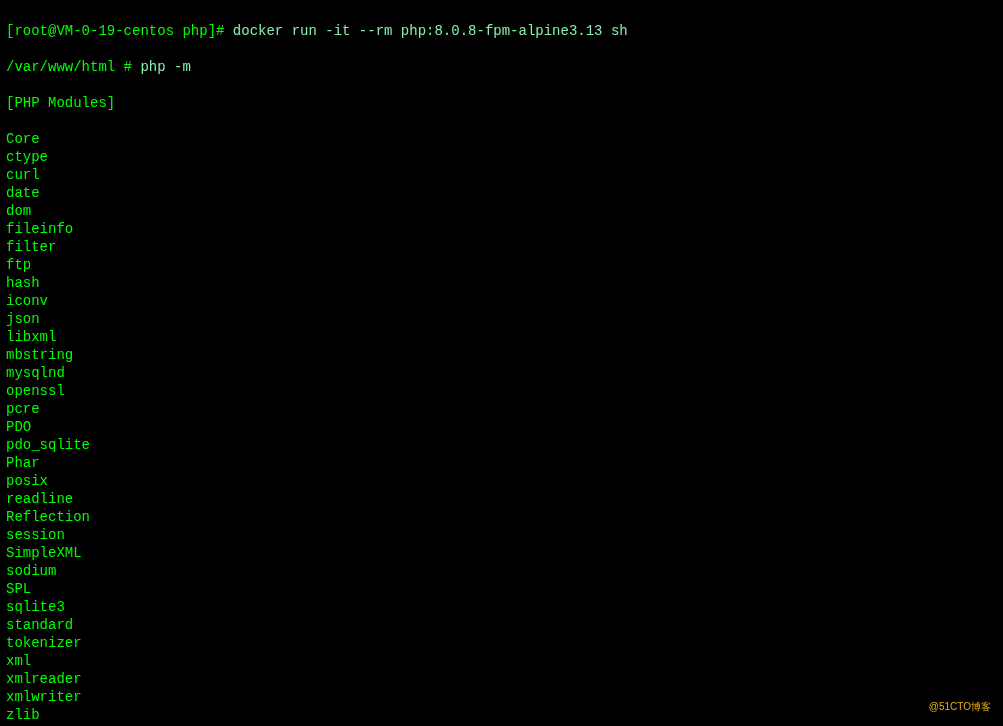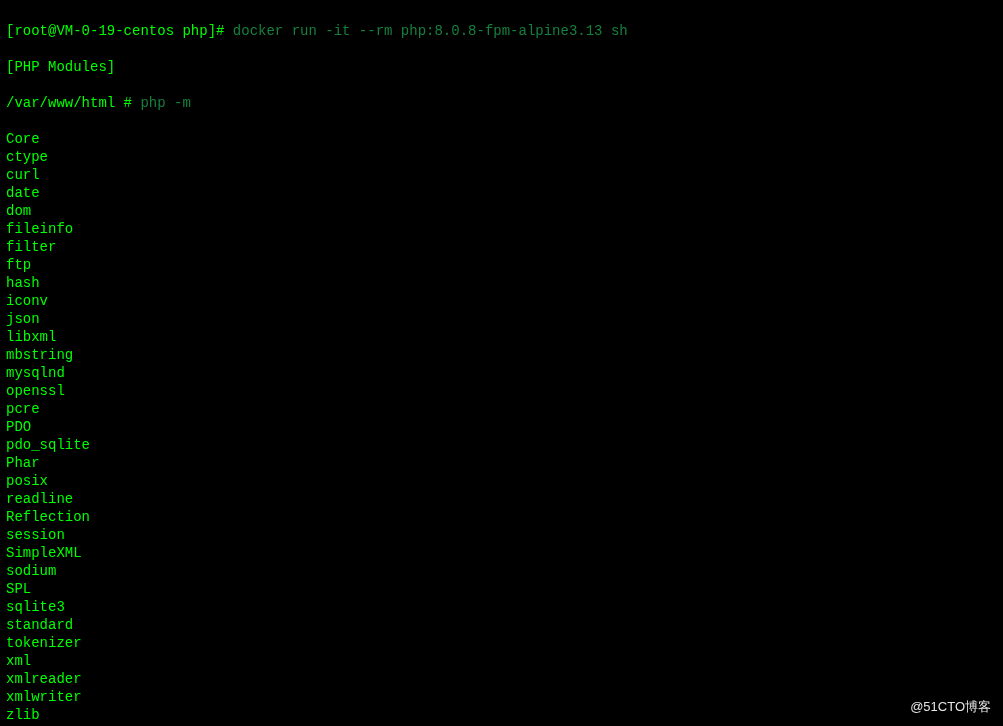--- a/index.html
+++ b/index.html
@@ -22,38 +22,38 @@
     .terminal {
       white-space: pre;
     }
     .line {
       display: block;
     }
     .prompt-host {
       color: #00ff00;
     }
     .command {
-      color: #15803d;
+      color: #86efac;
     }
     .watermark {
       position: absolute;
       bottom: 10px;
       right: 12px;
-      color: #e5e5e5;
-      font-size: 13px;
+      color: #eab308;
+      font-size: 10px;
       font-family: Arial, sans-serif;
     }
   </style>
 </head>
 <body>
 
 <div class="terminal">
 <span class="line"><span class="prompt-host">[root@VM-0-19-centos php]#</span><span class="command"> docker run -it --rm php:8.0.8-fpm-alpine3.13 sh</span></span>
+<span class="line"><span class="prompt-host">/var/www/html #</span><span class="command"> php -m</span></span>
 <span class="line">[PHP Modules]</span>
-<span class="line"><span class="prompt-host">/var/www/html #</span><span class="command"> php -m</span></span>
 <div id="modules-container"><span class="line">Core</span><span class="line">ctype</span><span class="line">curl</span><span class="line">date</span><span class="line">dom</span><span class="line">fileinfo</span><span class="line">filter</span><span class="line">ftp</span><span class="line">hash</span><span class="line">iconv</span><span class="line">json</span><span class="line">libxml</span><span class="line">mbstring</span><span class="line">mysqlnd</span><span class="line">openssl</span><span class="line">pcre</span><span class="line">PDO</span><span class="line">pdo_sqlite</span><span class="line">Phar</span><span class="line">posix</span><span class="line">readline</span><span class="line">Reflection</span><span class="line">session</span><span class="line">SimpleXML</span><span class="line">sodium</span><span class="line">SPL</span><span class="line">sqlite3</span><span class="line">standard</span><span class="line">tokenizer</span><span class="line">xml</span><span class="line">xmlreader</span><span class="line">xmlwriter</span><span class="line">zlib</span></div>
 
 
 
 
 </div>
 
 <div class="watermark">@51CTO博客</div>
 
 </body></html>

